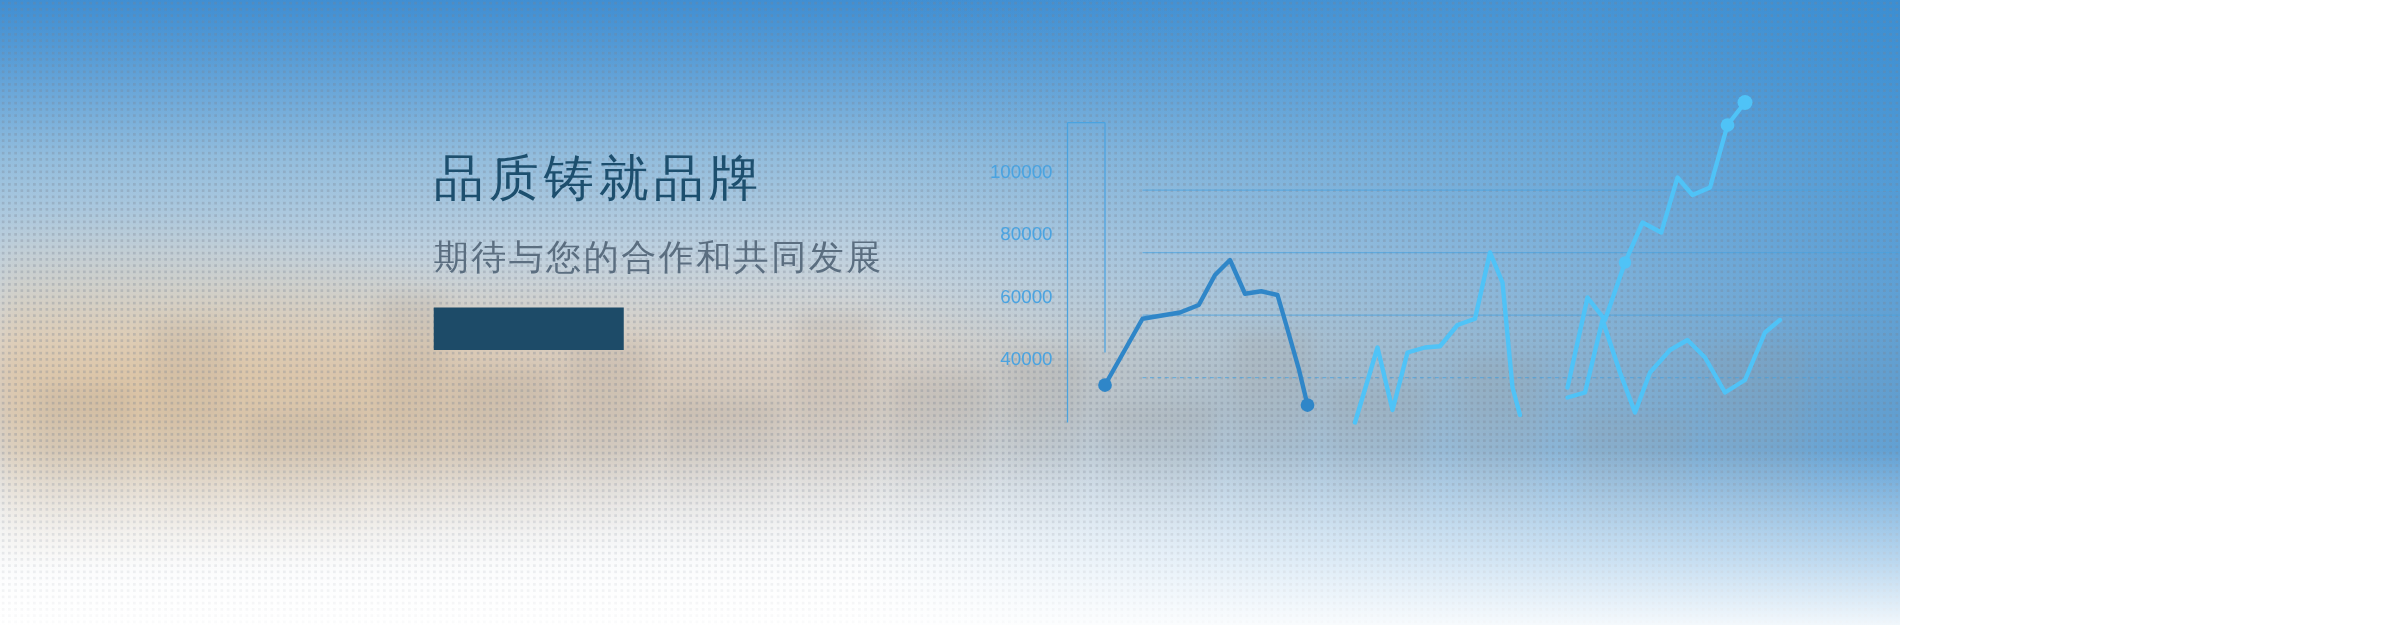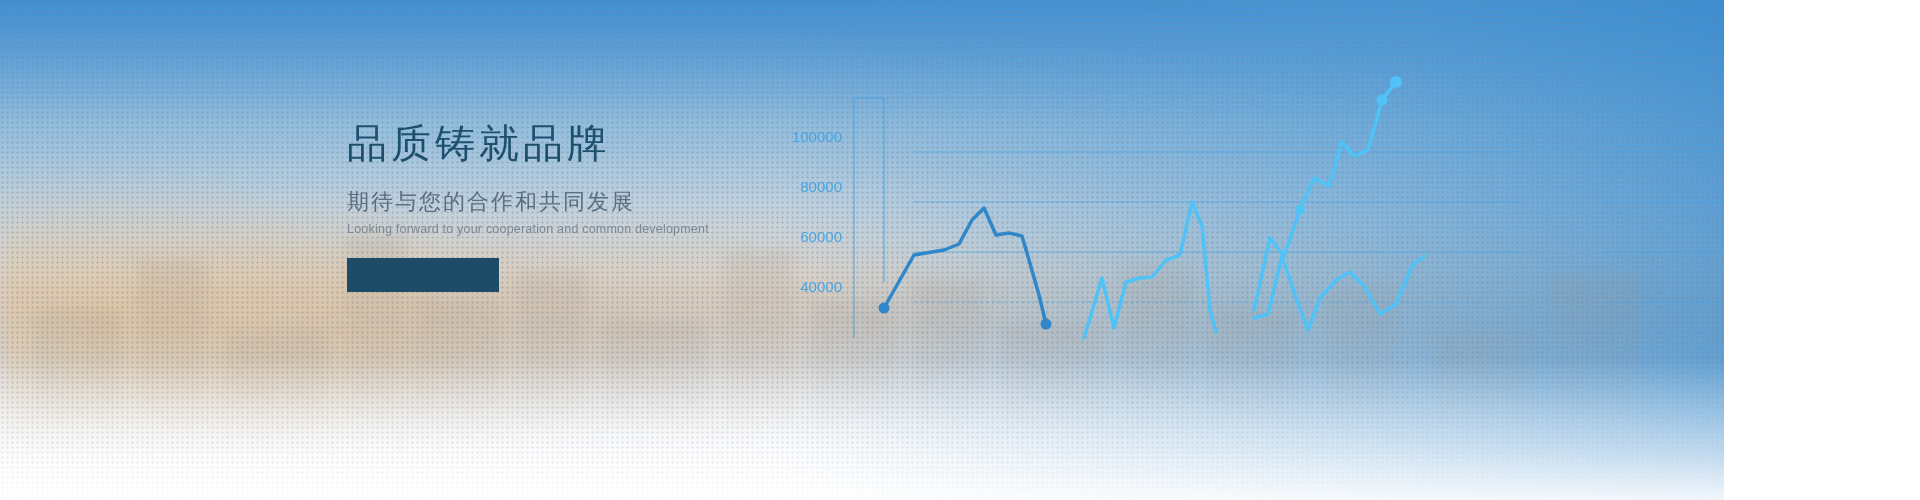--- a/index.html
+++ b/index.html
@@ -1,21 +1,21 @@
 <!DOCTYPE html>
 <html><head>
 <meta charset="utf-8">
 <style>
   * { margin:0; padding:0; box-sizing:border-box; }
   html, body { width:1920px; height:500px; overflow:hidden; }
   body { font-family:"Liberation Sans", sans-serif; background:#ffffff; }
 
   #banner {
     position:relative;
-    width:1724px; height:500px;
+    width:1520px; height:500px;
     overflow:hidden;
     background:#cfd9e4;
   }
 
   
   .bg-sky {
     position:absolute; inset:0;
     background:
       linear-gradient(to bottom,
         #5c9fd6 0%,
@@ -70,21 +70,21 @@
   }
 
   
   .text-block { position:absolute; left:347px; top:118px; width:430px; }
   .title {
     font-size:40px; line-height:1.25; letter-spacing:4px;
     color:#1d4f6e; font-weight:400; white-space:nowrap;
   }
   .subtitle {
     margin-top:20px;
-    font-size:22px; letter-spacing:2px; line-height:1.3;
+    font-size:28px; letter-spacing:2px; line-height:1.3;
     color:#5b6e80; font-weight:400; white-space:nowrap;
   }
   .subtitle-en {
     margin-top:5px;
     font-size:12.5px; letter-spacing:.2px;
     color:#7d8894; font-weight:400; white-space:nowrap;
   }
   .cta {
     margin-top:22px;
     width:152px; height:34px;
@@ -127,21 +127,20 @@
     <div class="bld" style="left:83%; width:6%;  height:44%;"></div>
     <div class="bld" style="left:90%; width:5%;  height:70%;"></div>
   </div>
 
   <div class="halftone"></div>
   <div class="halftone-fade"></div>
 
   <div class="text-block">
     <div class="title">品质铸就品牌</div>
     <div class="subtitle">期待与您的合作和共同发展</div>
-    <div class="subtitle-en">Looking forward to your cooperation and common development</div>
     <button class="cta"></button>
   </div>
 
   <div class="chart">
     <svg viewBox="0 0 1160 300" preserveAspectRatio="none">
 
       <g>
         <text class="tick-label" x="58" y="82" text-anchor="end">100000</text>
         <text class="tick-label" x="58" y="132" text-anchor="end">80000</text>
         <text class="tick-label" x="58" y="182" text-anchor="end">60000</text>

